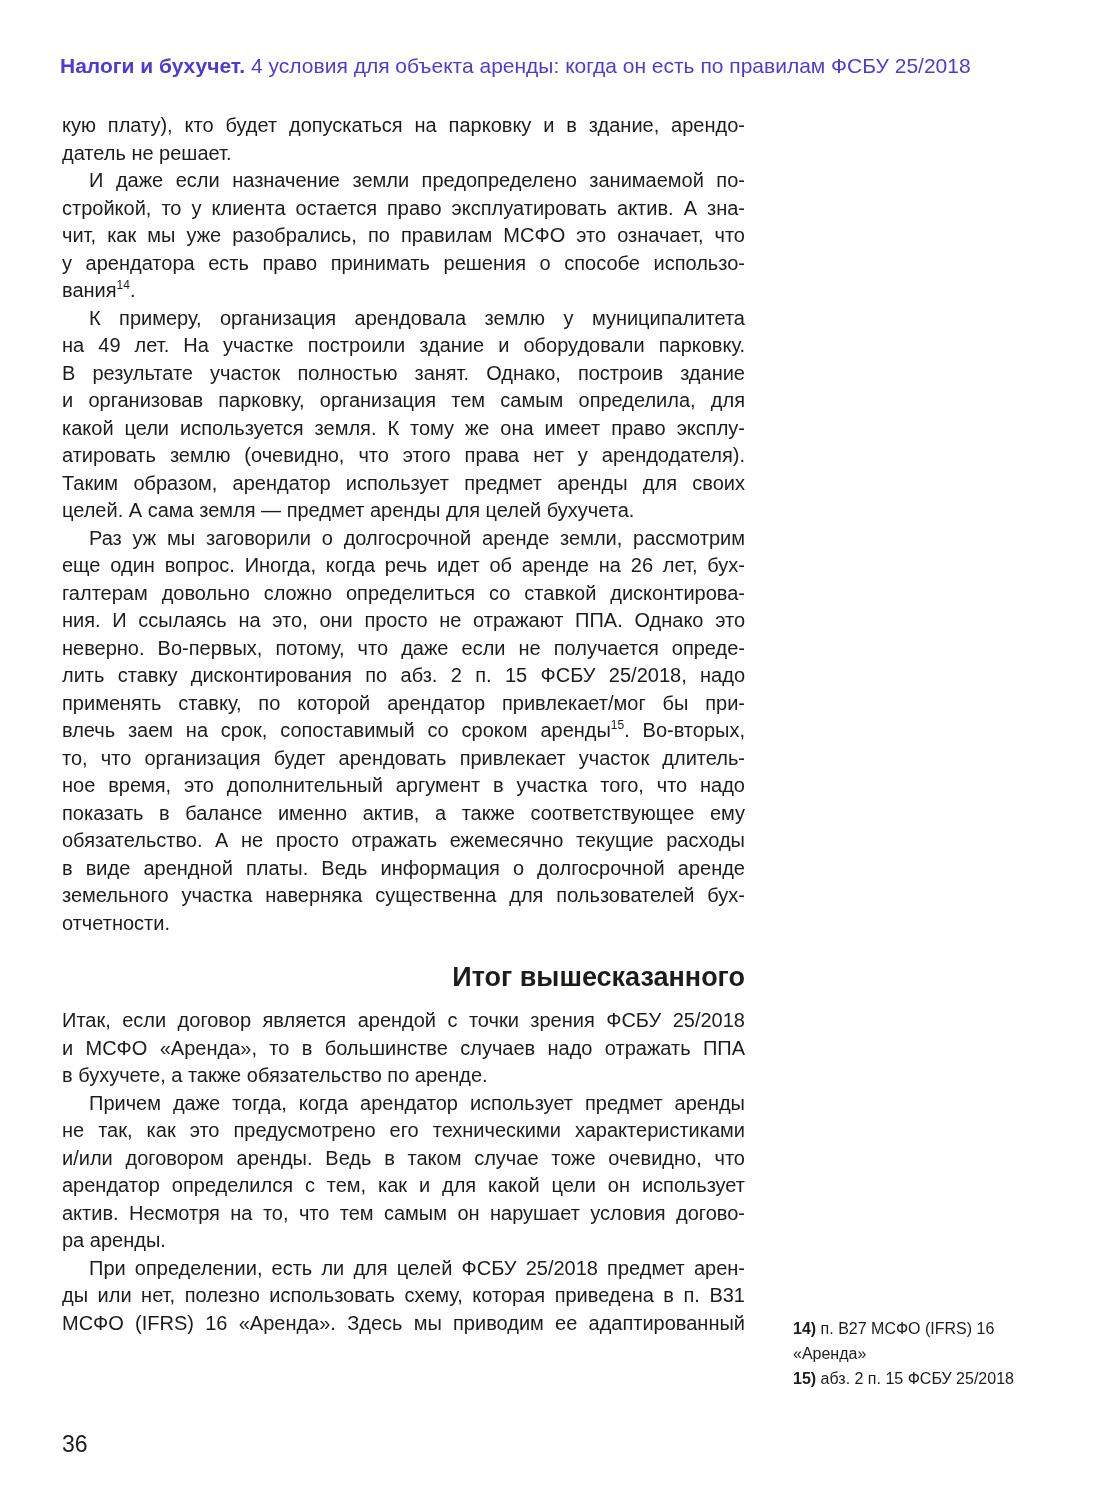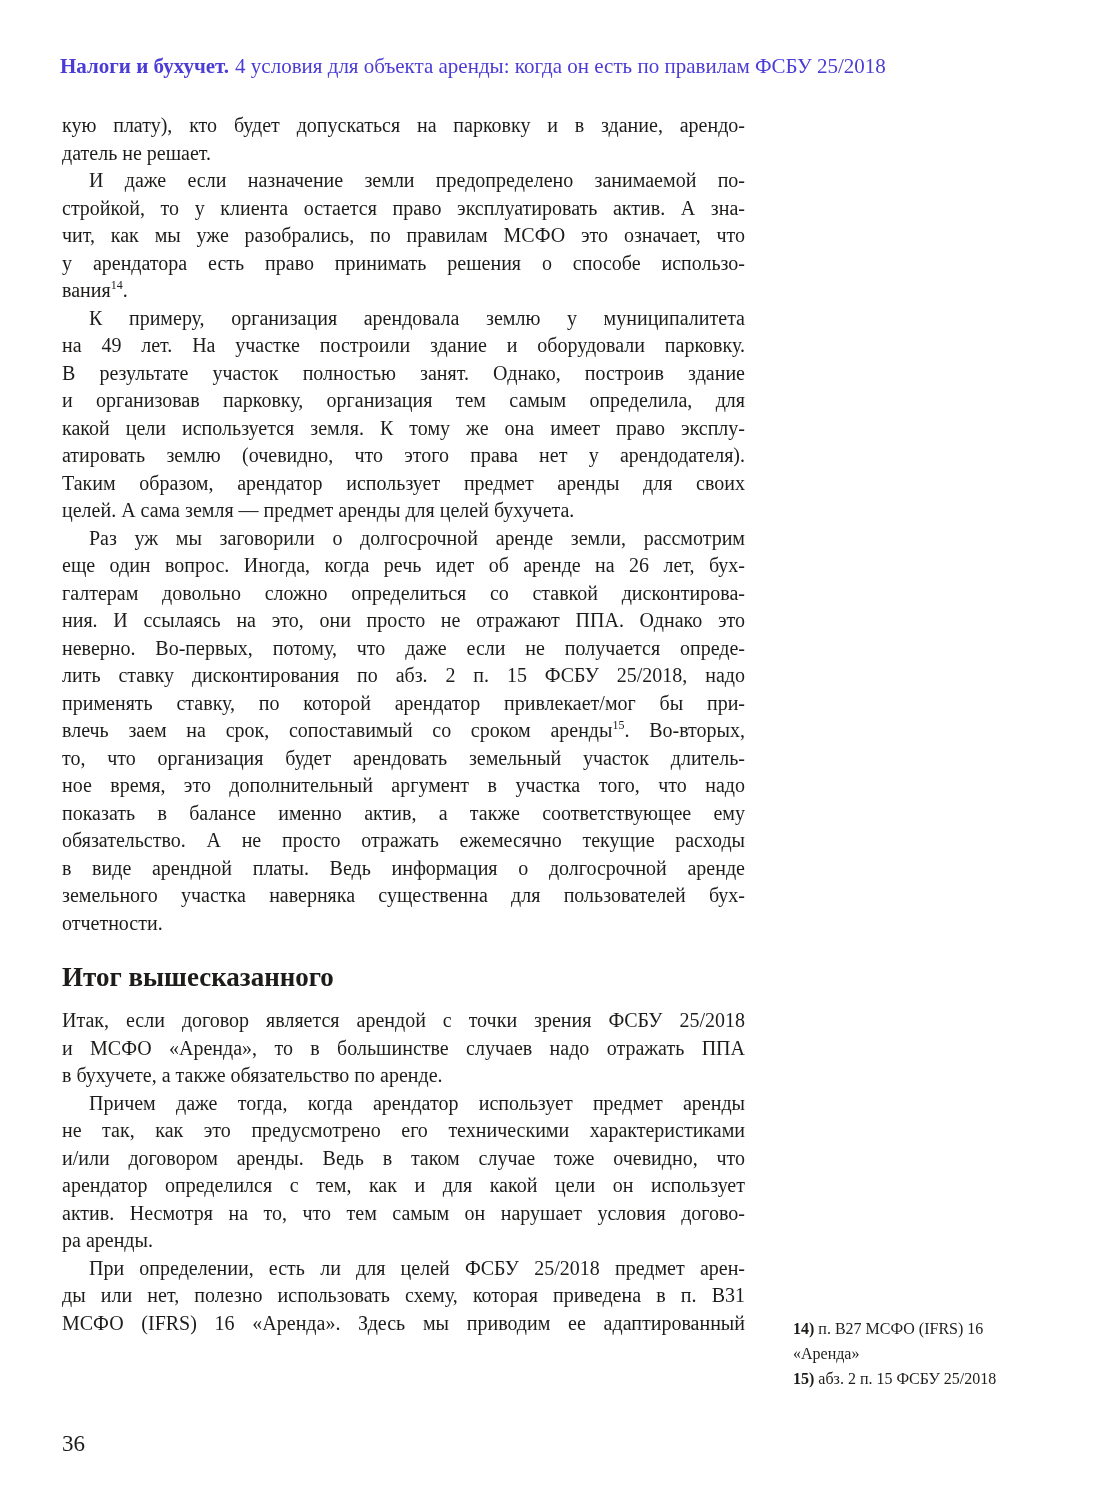--- a/index.html
+++ b/index.html
@@ -1,21 +1,21 @@
 <!DOCTYPE html>
 <html lang="ru"><head>
 <meta charset="utf-8">
 <style>
   html, body { margin: 0; padding: 0; background: #ffffff; }
   .page {
     position: relative;
     width: 1104px;
     height: 1500px;
     background: #ffffff;
-    font-family: Liberation Serif, serif;
+    font-family: Liberation Sans, sans-serif;
     color: #1d1c1a;
     overflow: hidden;
   }
   .running-head {
     position: absolute;
     left: 60px;
     top: 53px;
     font-size: 21px;
     line-height: 26px;
     white-space: nowrap;
@@ -42,20 +42,21 @@
     line-height: 0;
     vertical-align: super;
     letter-spacing: 0;
   }
   .section-heading {
     font-size: 27px;
     line-height: 30px;
     font-weight: bold;
     margin: 25px 0 15px 0;
     color: #1d1c1a;
+    text-align: right;
   }
   .footnotes {
     position: absolute;
     left: 793px;
     top: 1316px;
     width: 235px;
     font-size: 16px;
     line-height: 25px;
   }
   .footnote { margin: 0; }
@@ -101,21 +102,21 @@
       </div>
       <div class="para">
         <div class="line indent">Раз уж мы заговорили о долгосрочной аренде земли, рассмотрим</div>
         <div class="line">еще один вопрос. Иногда, когда речь идет об аренде на 26 лет, бух-</div>
         <div class="line">галтерам довольно сложно определиться со ставкой дисконтирова-</div>
         <div class="line">ния. И ссылаясь на это, они просто не отражают ППА. Однако это</div>
         <div class="line">неверно. Во-первых, потому, что даже если не получается опреде-</div>
         <div class="line">лить ставку дисконтирования по абз. 2 п. 15 ФСБУ 25/2018, надо</div>
         <div class="line">применять ставку, по которой арендатор привлекает/мог бы при-</div>
         <div class="line">влечь заем на срок, сопоставимый со сроком аренды<sup>15</sup>. Во-вторых,</div>
-        <div class="line">то, что организация будет арендовать земельный участок длитель-</div>
+        <div class="line">то, что организация будет арендовать привлекает участок длитель-</div>
         <div class="line">ное время, это дополнительный аргумент в участка того, что надо</div>
         <div class="line">показать в балансе именно актив, а также соответствующее ему</div>
         <div class="line">обязательство. А не просто отражать ежемесячно текущие расходы</div>
         <div class="line">в виде арендной платы. Ведь информация о долгосрочной аренде</div>
         <div class="line">земельного участка наверняка существенна для пользователей бух-</div>
         <div class="line last">отчетности.</div>
       </div>
       <h2 class="section-heading">Итог вышесказанного</h2>
       <div class="para">
         <div class="line">Итак, если договор является арендой с точки зрения ФСБУ 25/2018</div>

